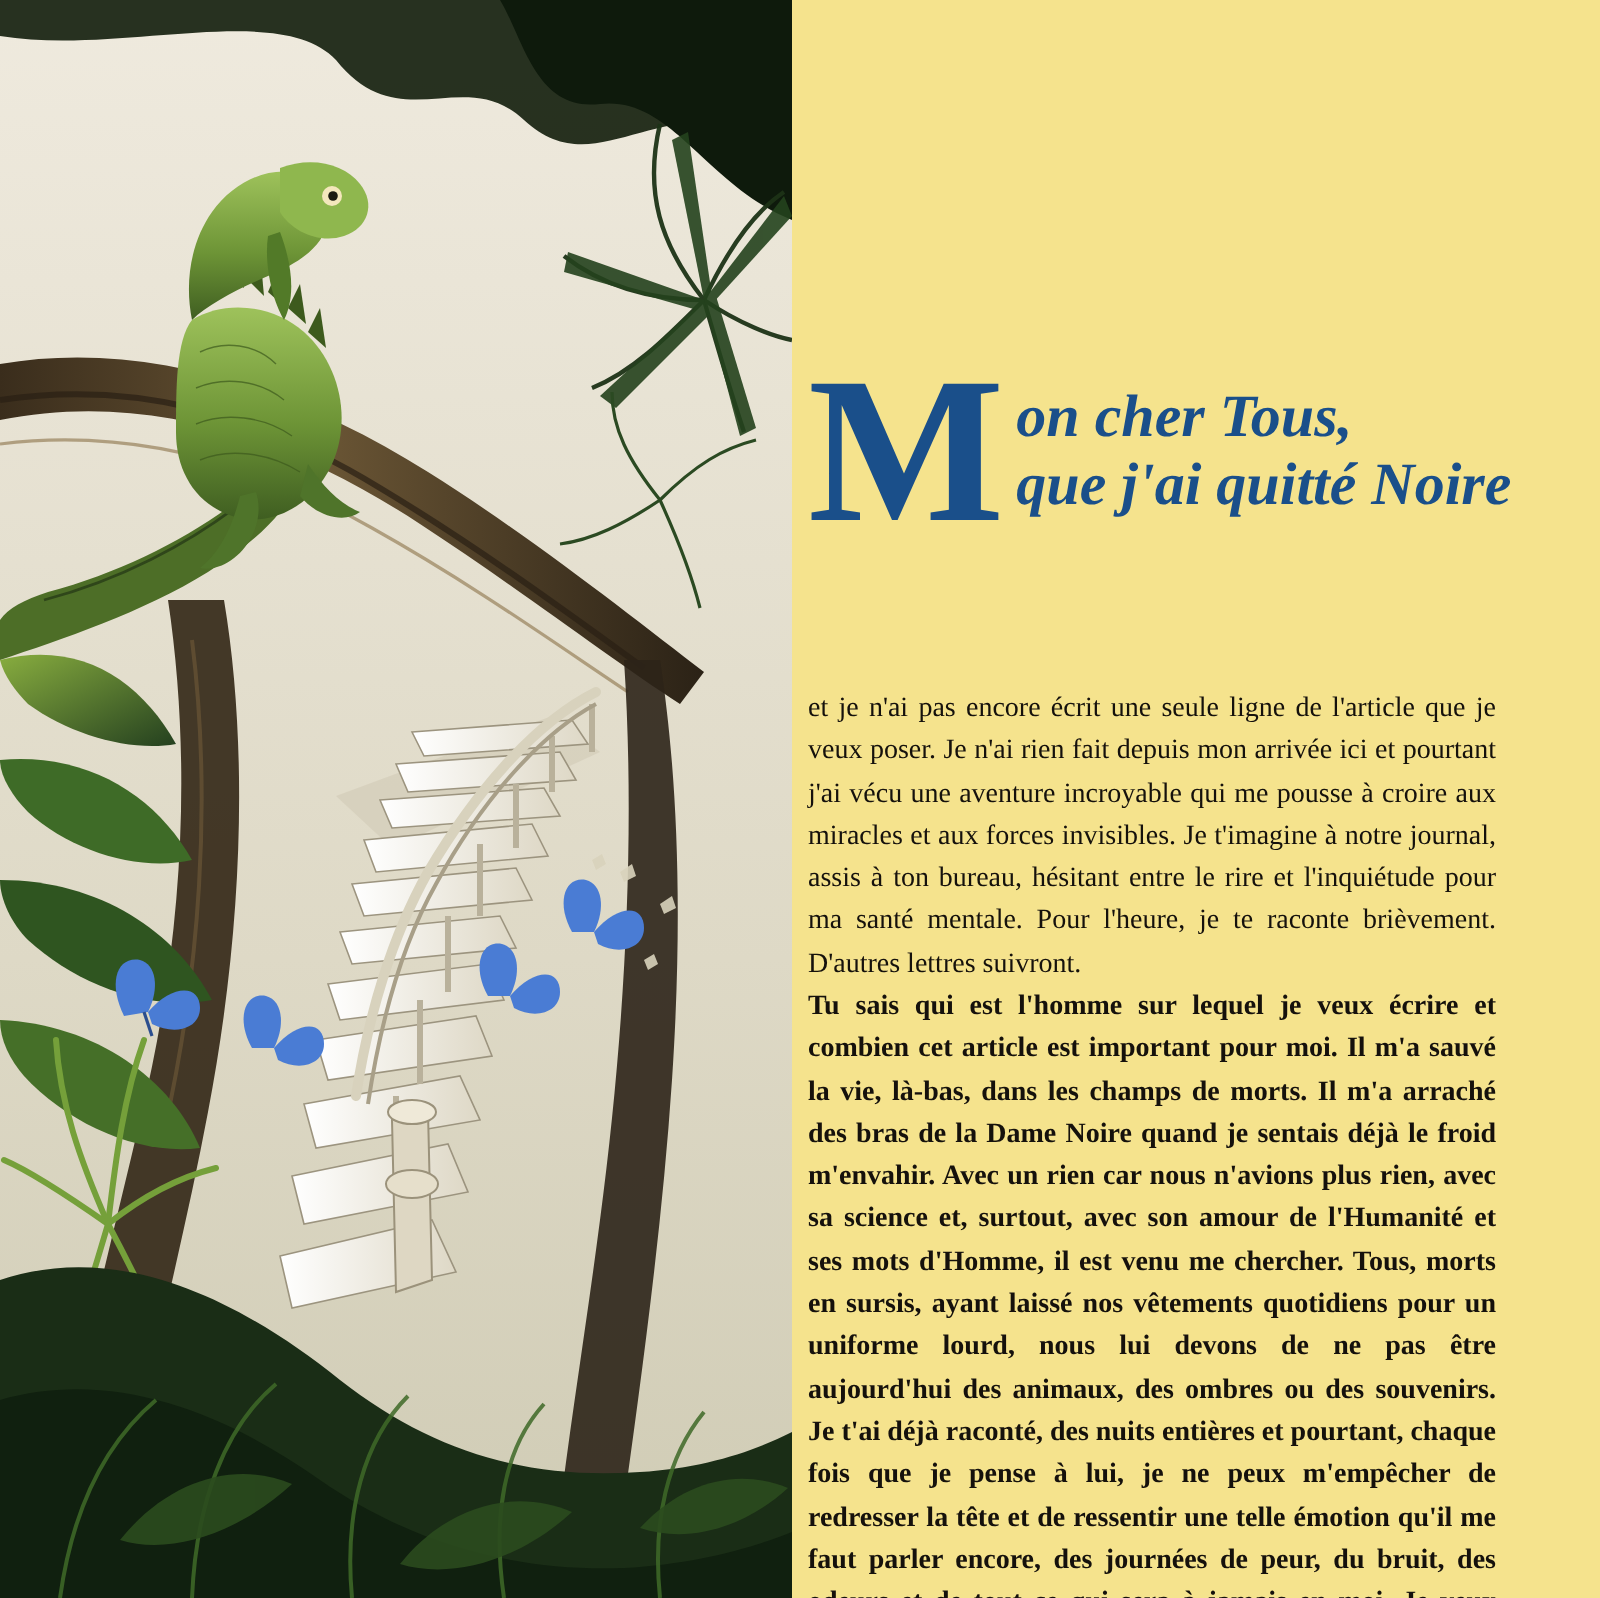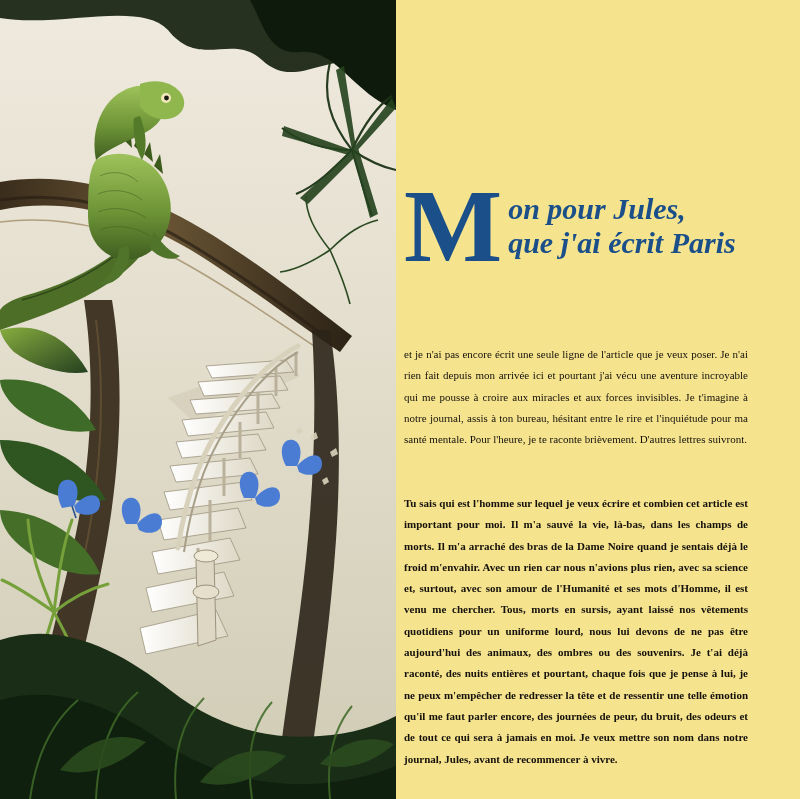--- a/index.html
+++ b/index.html
@@ -64,21 +64,21 @@
     padding-top: 12px;
     padding-left: 2px;
   }
   .headline .hl-lines span { display: block; white-space: nowrap; }
 
   .body-text {
     position: absolute;
     left: 8px;
     width: 344px;
     color: #15110c;
-    font-size: 11px;
+    font-size: 14px;
     line-height: 21.3px;
     text-align: justify;
     text-justify: inter-word;
     margin-top: 36px;
   }
   #para1 { top: 308px; }
   #para2 { top: 457px; font-weight: bold; }
 </style>
 </head>
 <body>
@@ -281,22 +281,22 @@
         <path d="M296,430 l5,-3 2,5 -5,3 Z"></path>
       </g>
     </svg>
   </div>
 
   <div id="text-col">
 
     <div class="headline">
       <span class="dropcap">M</span>
       <span class="hl-lines">
-        <span>on pour Jules,</span>
-        <span>que j'ai écrit Paris</span>
+        <span>on cher Tous,</span>
+        <span>que j'ai quitté Noire</span>
       </span>
     </div>
 
     <p id="para1" class="body-text">et je n'ai pas encore écrit une seule ligne de l'article que je veux poser. Je n'ai rien fait depuis mon arrivée ici et pourtant j'ai vécu une aventure incroyable qui me pousse à croire aux miracles et aux forces invisibles. Je t'imagine à notre journal, assis à ton bureau, hésitant entre le rire et l'inquiétude pour ma santé mentale. Pour l'heure, je te raconte brièvement. D'autres lettres suivront.</p>
     <p id="para2" class="body-text">Tu sais qui est l'homme sur lequel je veux écrire et combien cet article est important pour moi. Il m'a sauvé la vie, là-bas, dans les champs de morts. Il m'a arraché des bras de la Dame Noire quand je sentais déjà le froid m'envahir. Avec un rien car nous n'avions plus rien, avec sa science et, surtout, avec son amour de l'Humanité et ses mots d'Homme, il est venu me chercher. Tous, morts en sursis, ayant laissé nos vêtements quotidiens pour un uniforme lourd, nous lui devons de ne pas être aujourd'hui des animaux, des ombres ou des souvenirs. Je t'ai déjà raconté, des nuits entières et pourtant, chaque fois que je pense à lui, je ne peux m'empêcher de redresser la tête et de ressentir une telle émotion qu'il me faut parler encore, des journées de peur, du bruit, des odeurs et de tout ce qui sera à jamais en moi. Je veux mettre son nom dans notre journal, Jules, avant de recommencer à vivre.</p>
 
   </div>
 </div>
 
 </body></html>

